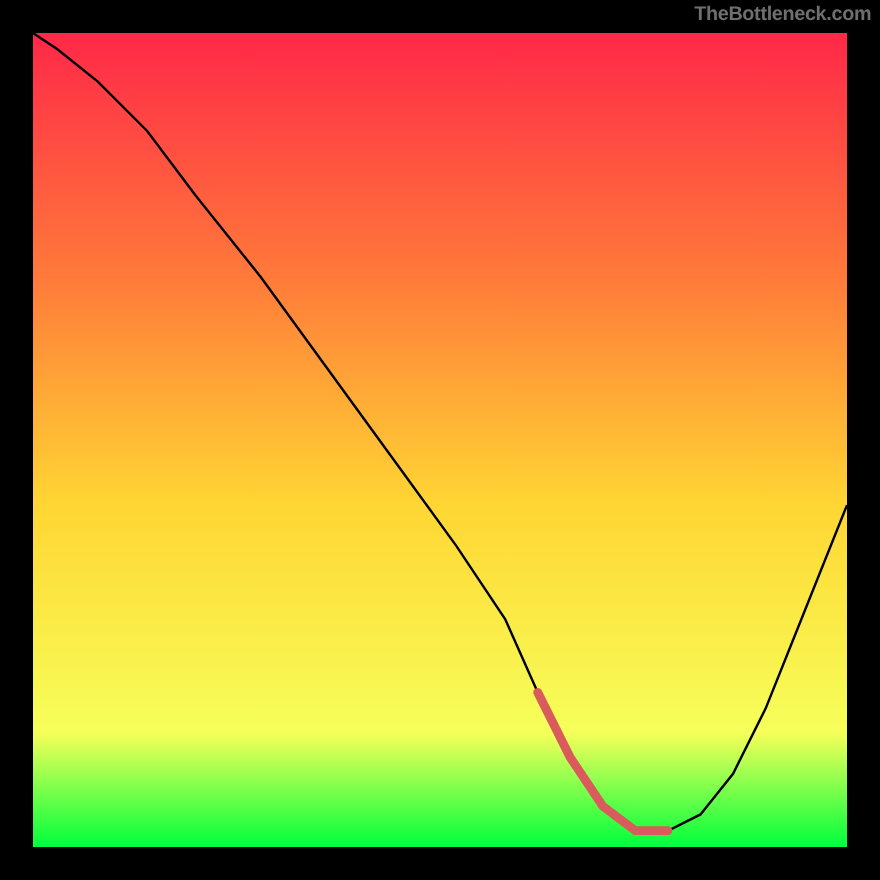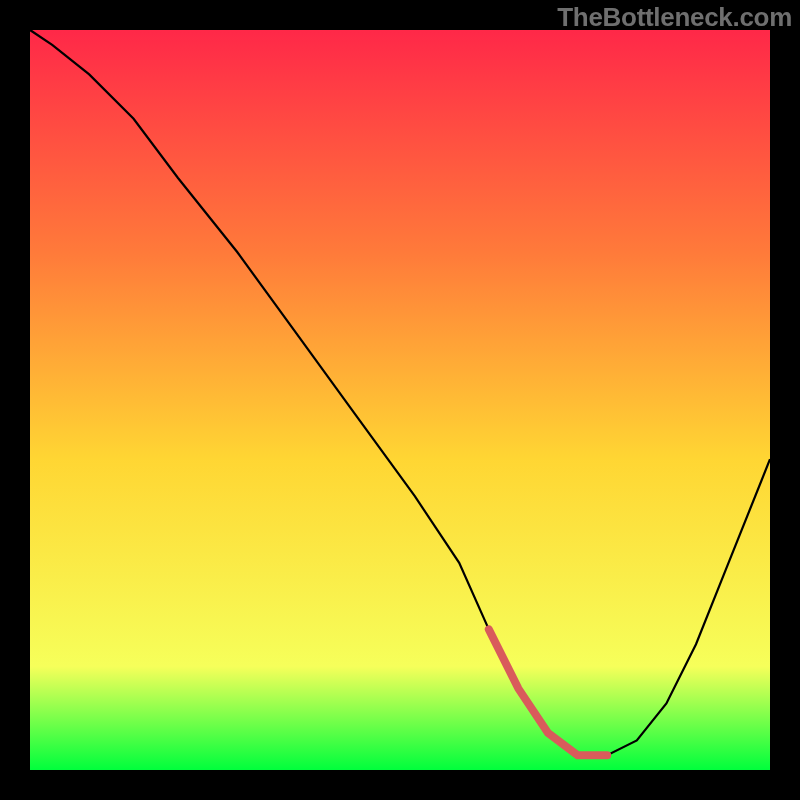--- a/index.html
+++ b/index.html
@@ -13,21 +13,21 @@
   .container {
     position: relative;
     width: 800px;
     height: 800px;
   }
   .watermark {
     position: absolute;
     top: 2px;
     right: 8px;
     font-family: Arial, Helvetica, sans-serif;
-    font-size: 26px;
+    font-size: 18px;
     font-weight: bold;
     color: #6f6f6f;
     z-index: 10;
     letter-spacing: -0.3px;
   }
   svg {
     display: block;
   }
 </style>
 </head>

